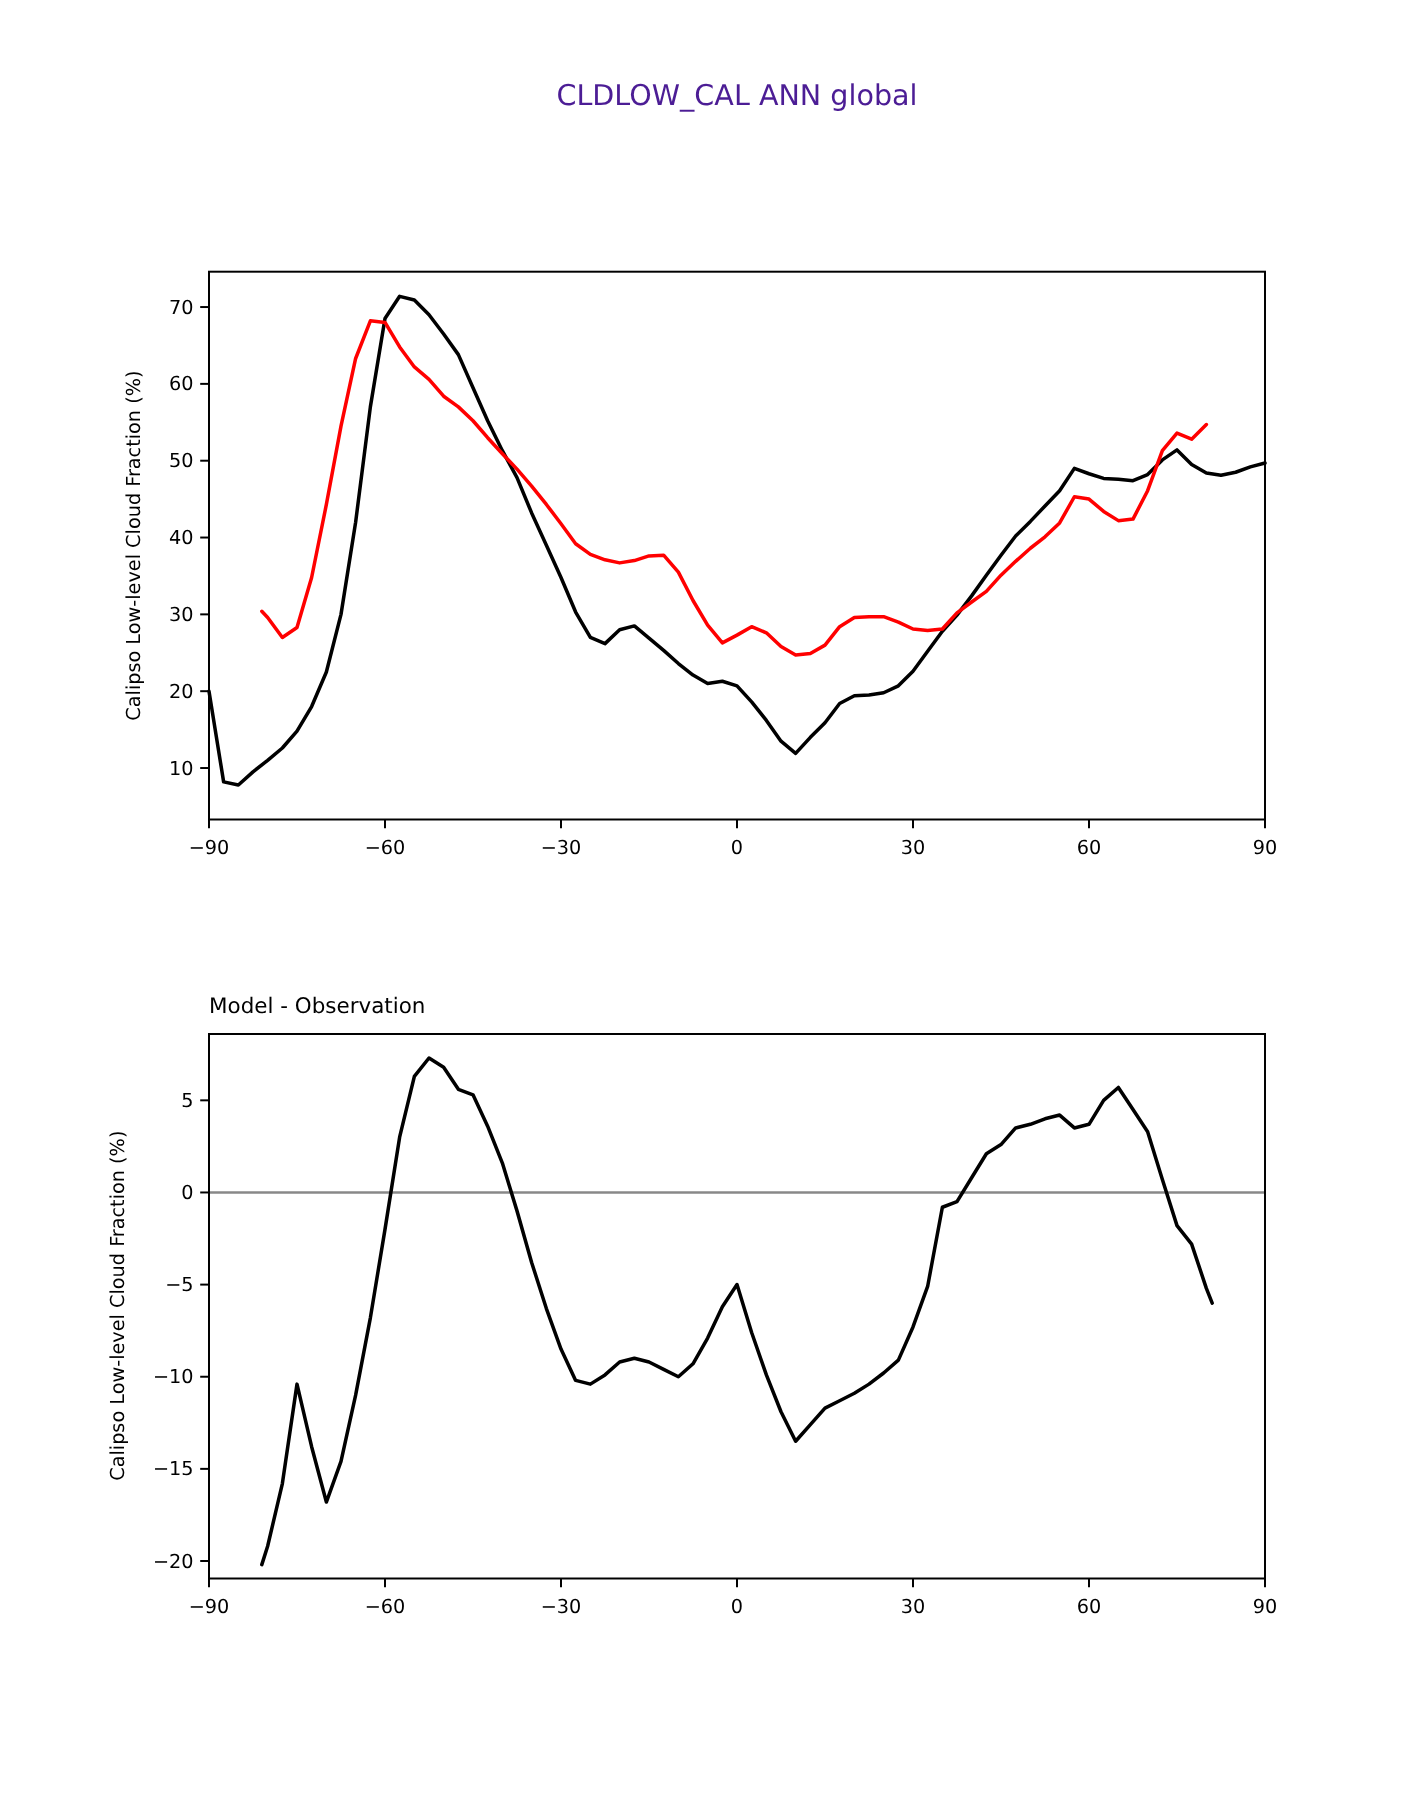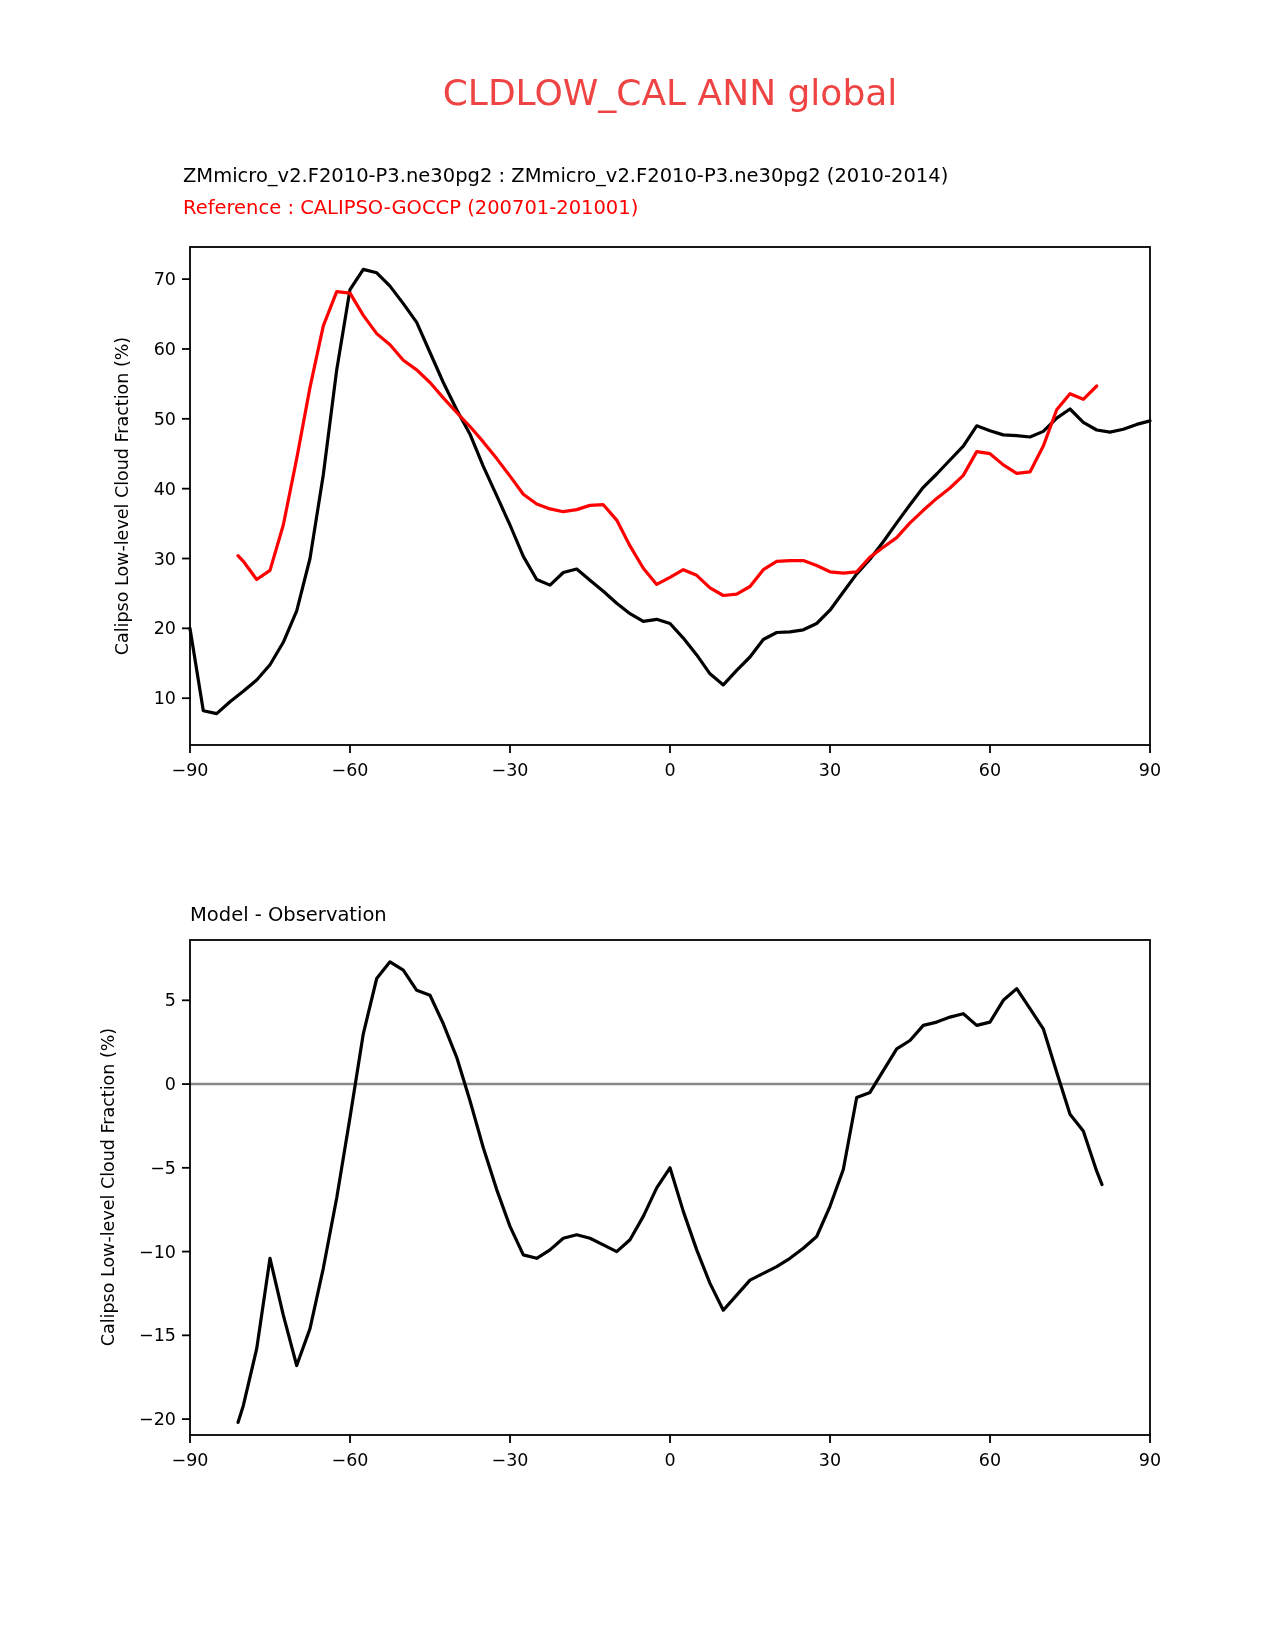--- a/index.html
+++ b/index.html
@@ -20,22 +20,22 @@
     position: absolute;
     left: 0;
     top: 0;
   }
   .abs { position: absolute; }
   #main-title {
     left: 190px;
     top: 72px;
     width: 960px;
     text-align: center;
-    font-size: 36px;
-    color: #ef4444;
+    font-size: 26px;
+    color: #4c1d95;
     white-space: nowrap;
   }
   #legend-block {
     left: 183px;
     top: 160px;
     font-size: 19.5px;
     line-height: 32px;
     white-space: nowrap;
   }
   #legend-model { color: #000000; }
@@ -120,24 +120,20 @@
       <text x="176" y="1257.5736040609138" text-anchor="end" font-size="17.5" fill="#000000" font-family="&quot;DejaVu Sans&quot;, &quot;Liberation Sans&quot;, sans-serif">−10</text>
       <line x1="190" y1="1335.3299492385788" x2="182" y2="1335.3299492385788" stroke="#000000" stroke-width="1.8"></line>
       <text x="176" y="1341.3299492385788" text-anchor="end" font-size="17.5" fill="#000000" font-family="&quot;DejaVu Sans&quot;, &quot;Liberation Sans&quot;, sans-serif">−15</text>
       <line x1="190" y1="1419.0862944162436" x2="182" y2="1419.0862944162436" stroke="#000000" stroke-width="1.8"></line>
       <text x="176" y="1425.0862944162436" text-anchor="end" font-size="17.5" fill="#000000" font-family="&quot;DejaVu Sans&quot;, &quot;Liberation Sans&quot;, sans-serif">−20</text>
       <polyline points="238.0,1422.4 243.3,1405.7 256.7,1348.7 270.0,1258.3 283.3,1315.2 296.7,1365.5 310.0,1328.6 323.3,1268.3 336.7,1198.0 350.0,1117.6 363.3,1033.8 376.7,978.5 390.0,961.8 403.3,970.2 416.7,990.3 430.0,995.3 443.3,1023.8 456.7,1057.3 470.0,1100.8 483.3,1147.7 496.7,1189.6 510.0,1226.4 523.3,1254.9 536.7,1258.3 550.0,1249.9 563.3,1238.2 576.7,1234.8 590.0,1238.2 603.3,1244.9 616.7,1251.6 630.0,1239.8 643.3,1216.4 656.7,1187.9 670.0,1167.8 683.3,1211.4 696.7,1249.9 710.0,1283.4 723.3,1310.2 736.7,1295.1 750.0,1280.1 763.3,1273.4 776.7,1266.6 790.0,1258.3 803.3,1248.2 816.7,1236.5 830.0,1206.3 843.3,1169.5 856.7,1097.5 870.0,1092.4 883.3,1070.7 896.7,1048.9 910.0,1040.5 923.3,1025.4 936.7,1022.1 950.0,1017.1 963.3,1013.7 976.7,1025.4 990.0,1022.1 1003.3,1000.3 1016.7,988.6 1030.0,1008.7 1043.3,1028.8 1056.7,1072.3 1070.0,1114.2 1083.3,1131.0 1096.7,1171.2 1102.0,1184.6" fill="none" stroke="#000000" stroke-width="3.2" stroke-linejoin="round" stroke-linecap="round"></polyline>
     </svg>
 
   <div id="main-title" class="abs">CLDLOW_CAL ANN global</div>
 
-  <div id="legend-block" class="abs">
-    <div id="legend-model">ZMmicro_v2.F2010-P3.ne30pg2 : ZMmicro_v2.F2010-P3.ne30pg2 (2010-2014)</div>
-    <div id="legend-reference">Reference : CALIPSO-GOCCP (200701-201001)</div>
-  </div>
 
   <div id="ylabel-top" class="abs ylabel">Calipso Low-level Cloud Fraction (%)</div>
 
   <div id="diff-title" class="abs">Model - Observation</div>
 
   <div id="ylabel-bottom" class="abs ylabel">Calipso Low-level Cloud Fraction (%)</div>
 
 </div>
 
 </body></html>

